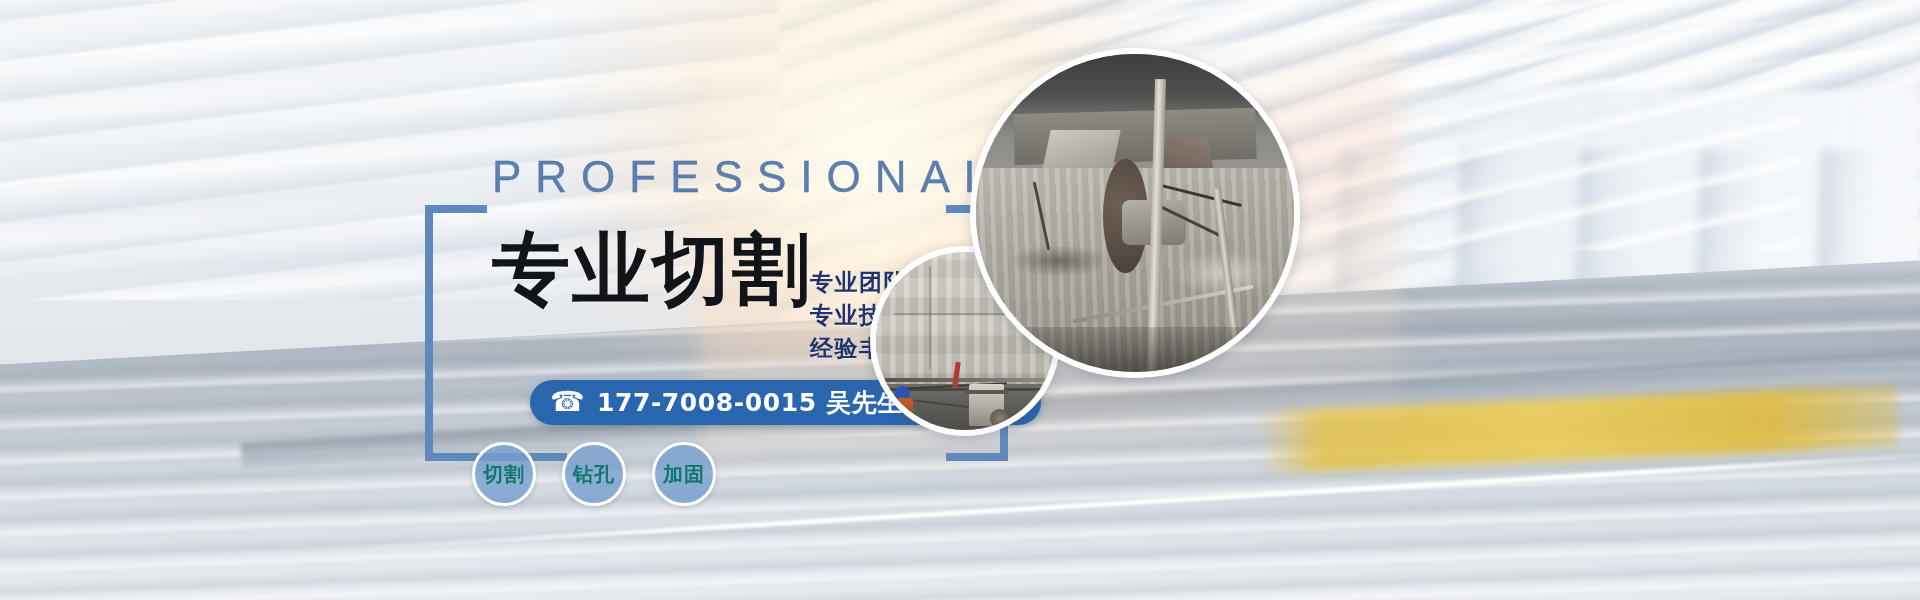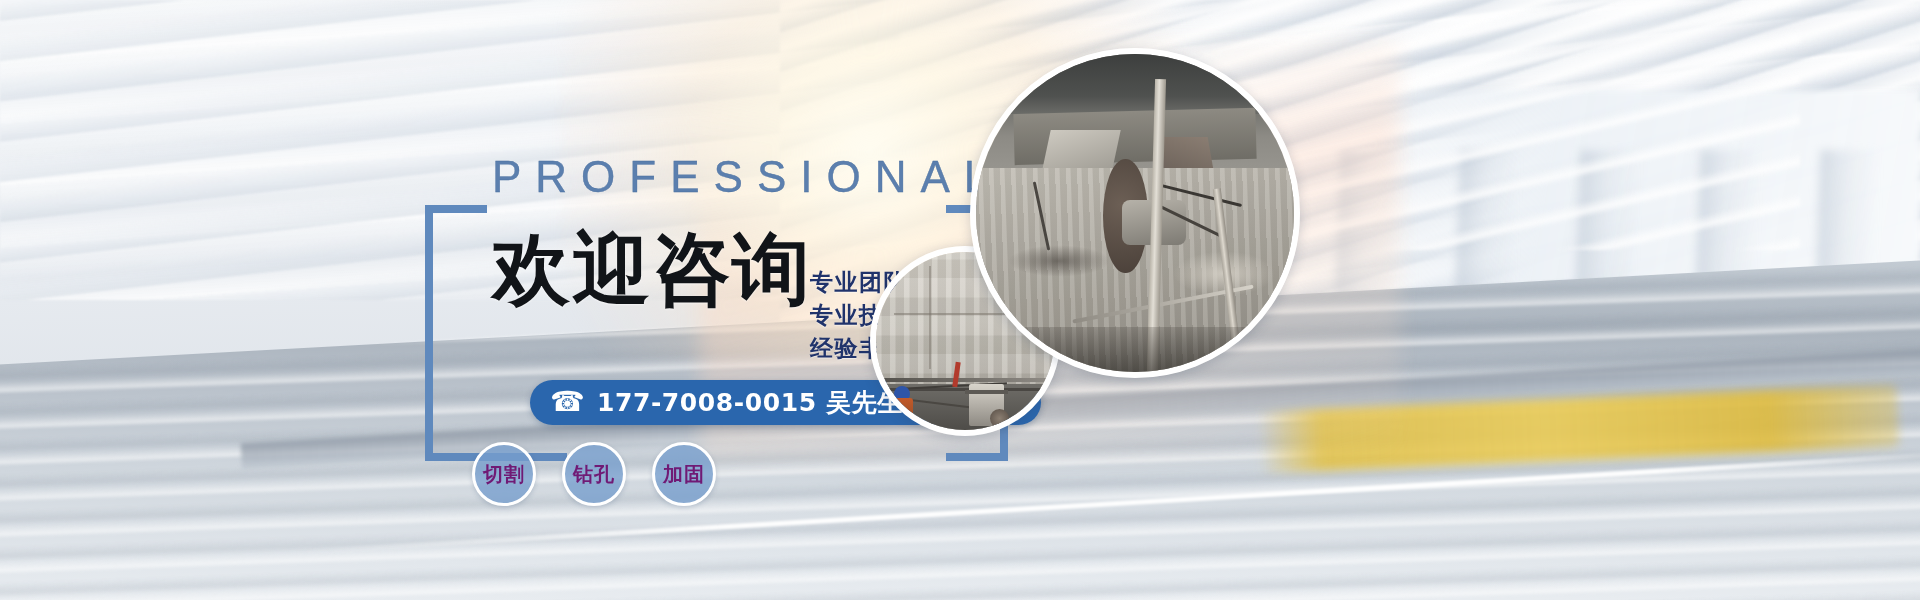--- a/index.html
+++ b/index.html
@@ -197,21 +197,21 @@
   
   .services{
     position:absolute;left:472px;top:442px;
     display:flex;gap:26px;
   }
   .svc{
     width:58px;height:58px;border-radius:50%;
     border:3px solid #ffffff;
     background:rgba(118,158,205,.78);
     display:flex;align-items:center;justify-content:center;
-    color:#701a75;
+    color:#0f766e;
     font-size:20px;font-weight:700;letter-spacing:1px;
     font-family:Liberation Mono, monospace;
     box-shadow:0 2px 5px rgba(40,70,110,.20);
     cursor:pointer;
   }
 
   
   .photo-circle{
     position:absolute;border-radius:50%;overflow:hidden;
     border:6px solid #ffffff;
@@ -290,21 +290,21 @@
 
   <div class="bracket bk-left-v"></div>
   <div class="bracket bk-left-h-top"></div>
   <div class="bracket bk-left-h-bot"></div>
   <div class="bracket bk-right-v"></div>
   <div class="bracket bk-right-h-top"></div>
   <div class="bracket bk-right-h-bot"></div>
 
   <div class="professional">PROFESSIONAL</div>
 
-  <div class="headline">欢迎咨询</div>
+  <div class="headline">专业切割</div>
 
   <div class="features">
     <span>专业团队</span>
     <span>专业技术</span>
     <span>经验丰富</span>
   </div>
 
   <div class="phone-bar">
     <span class="phone-icon">☎</span>
     <span class="phone-text">177-7008-0015  吴先生 欢迎咨询</span>

